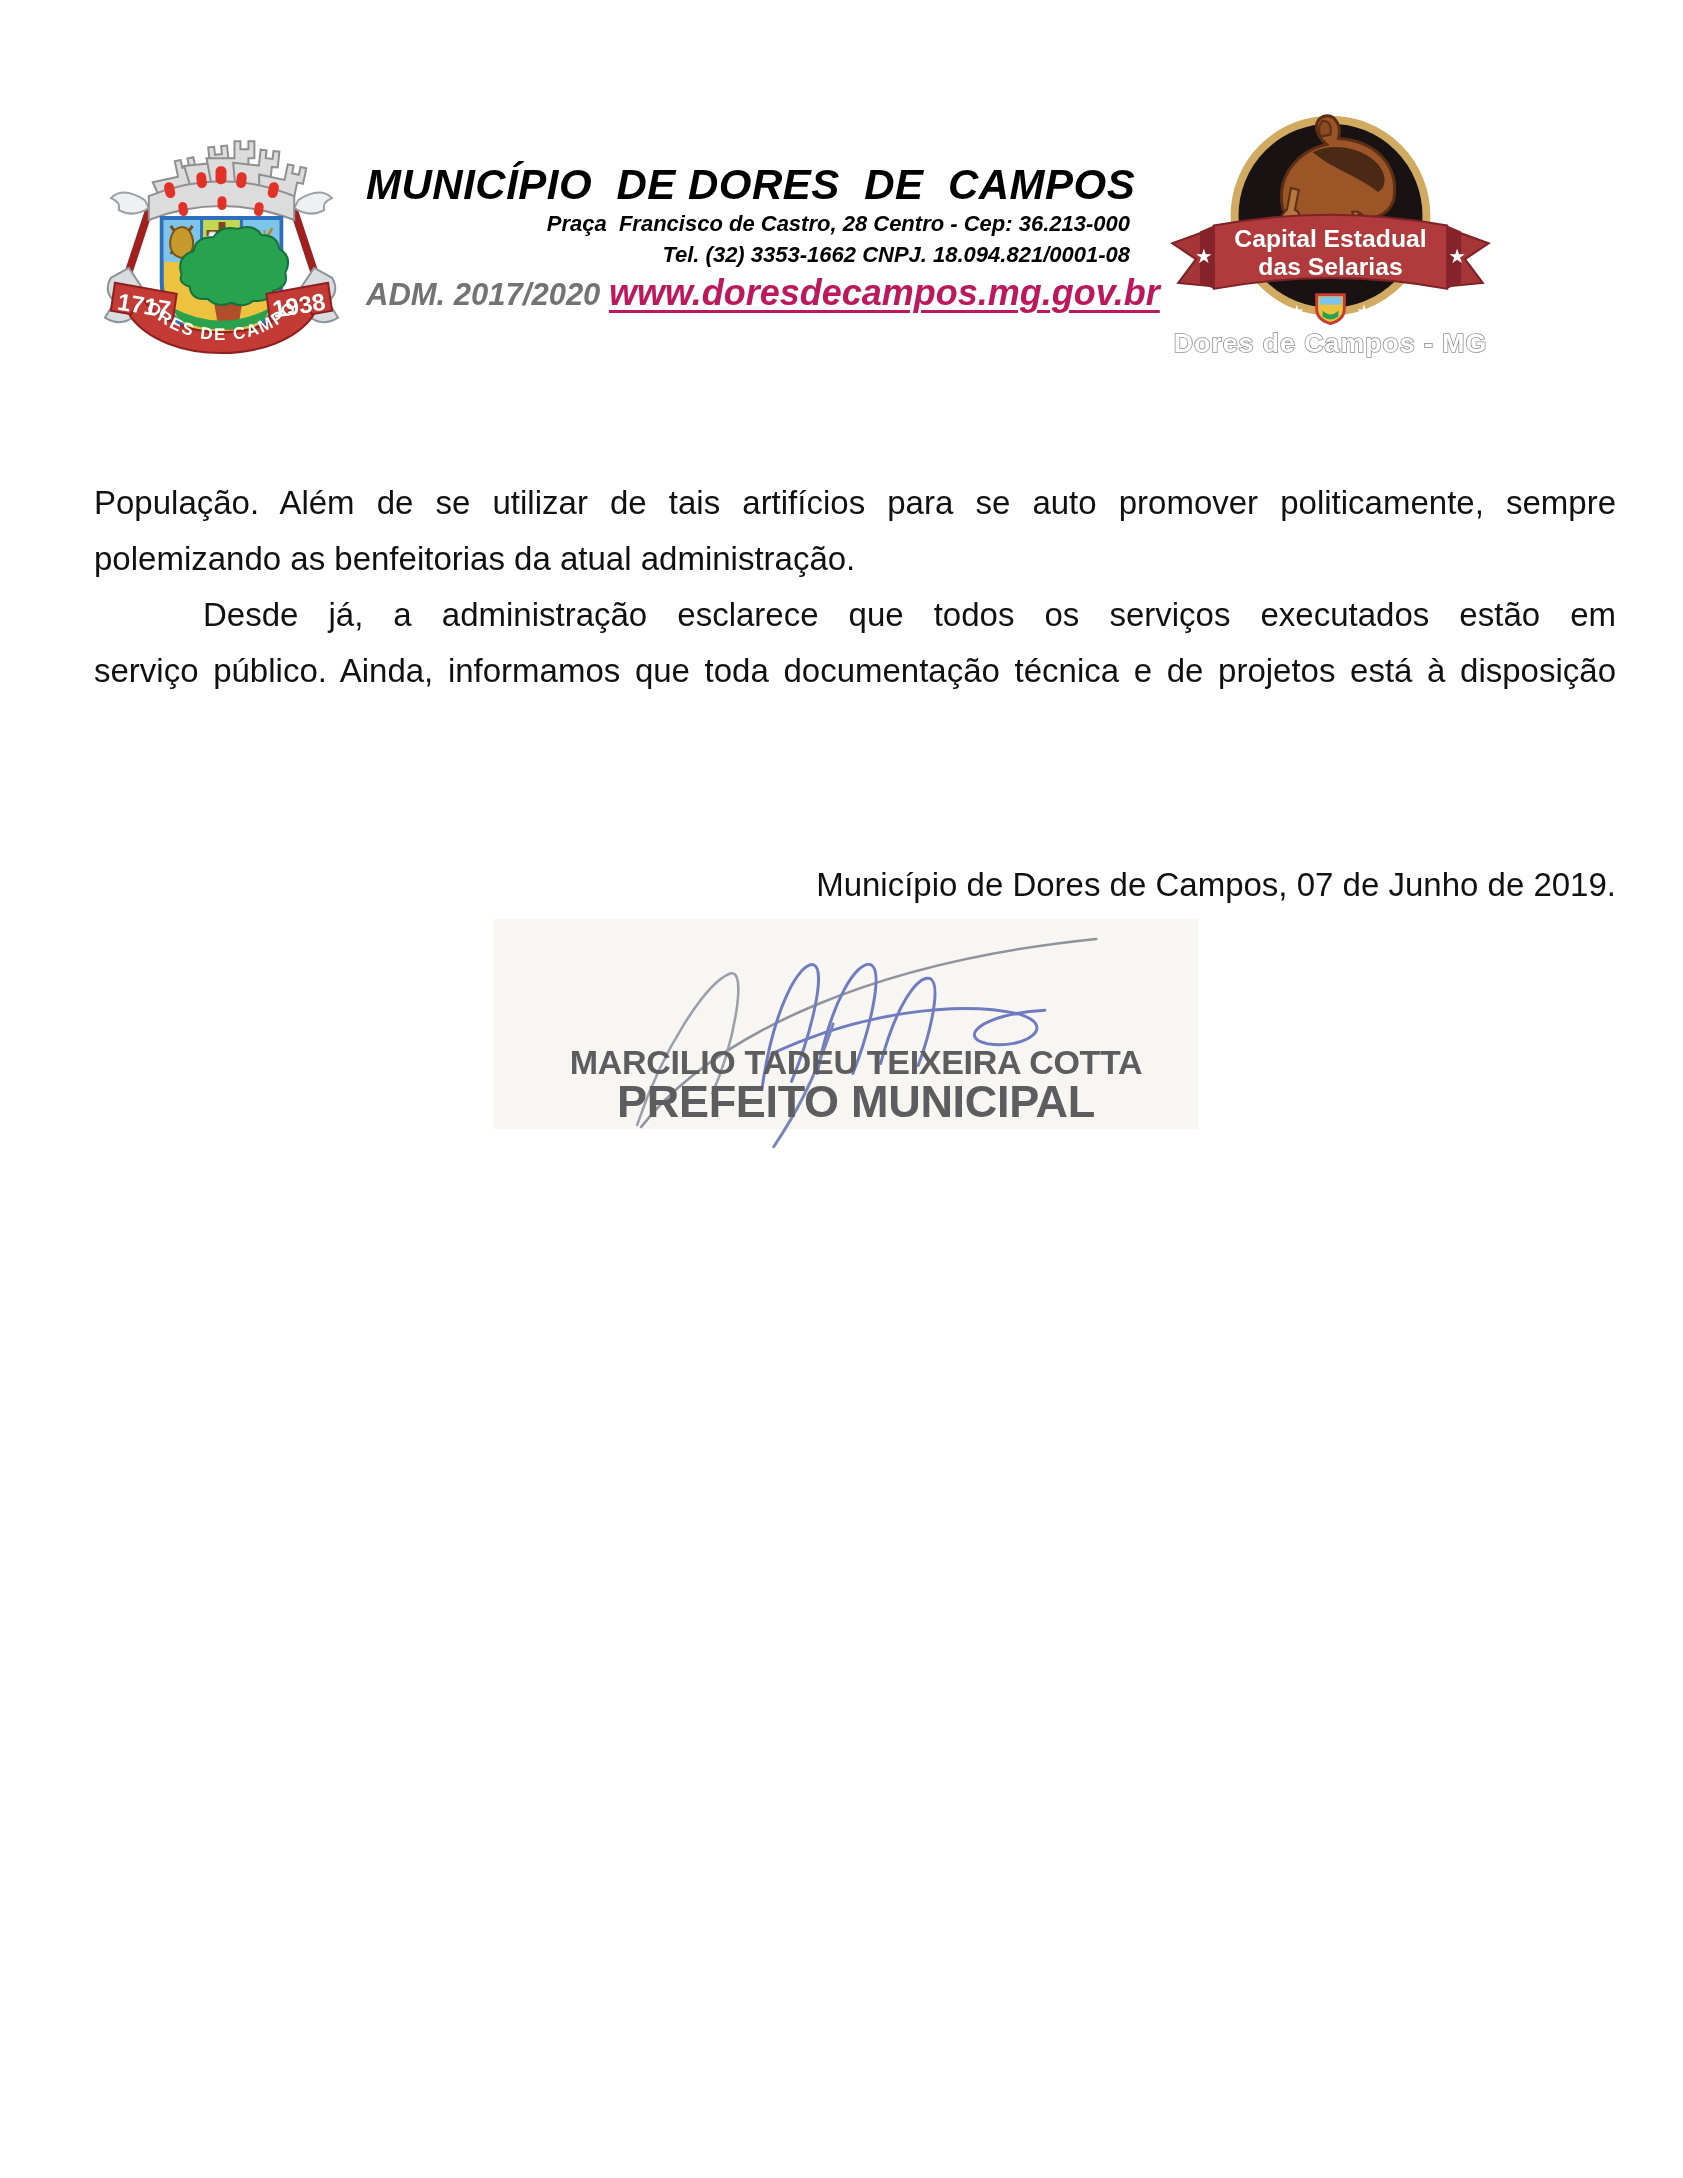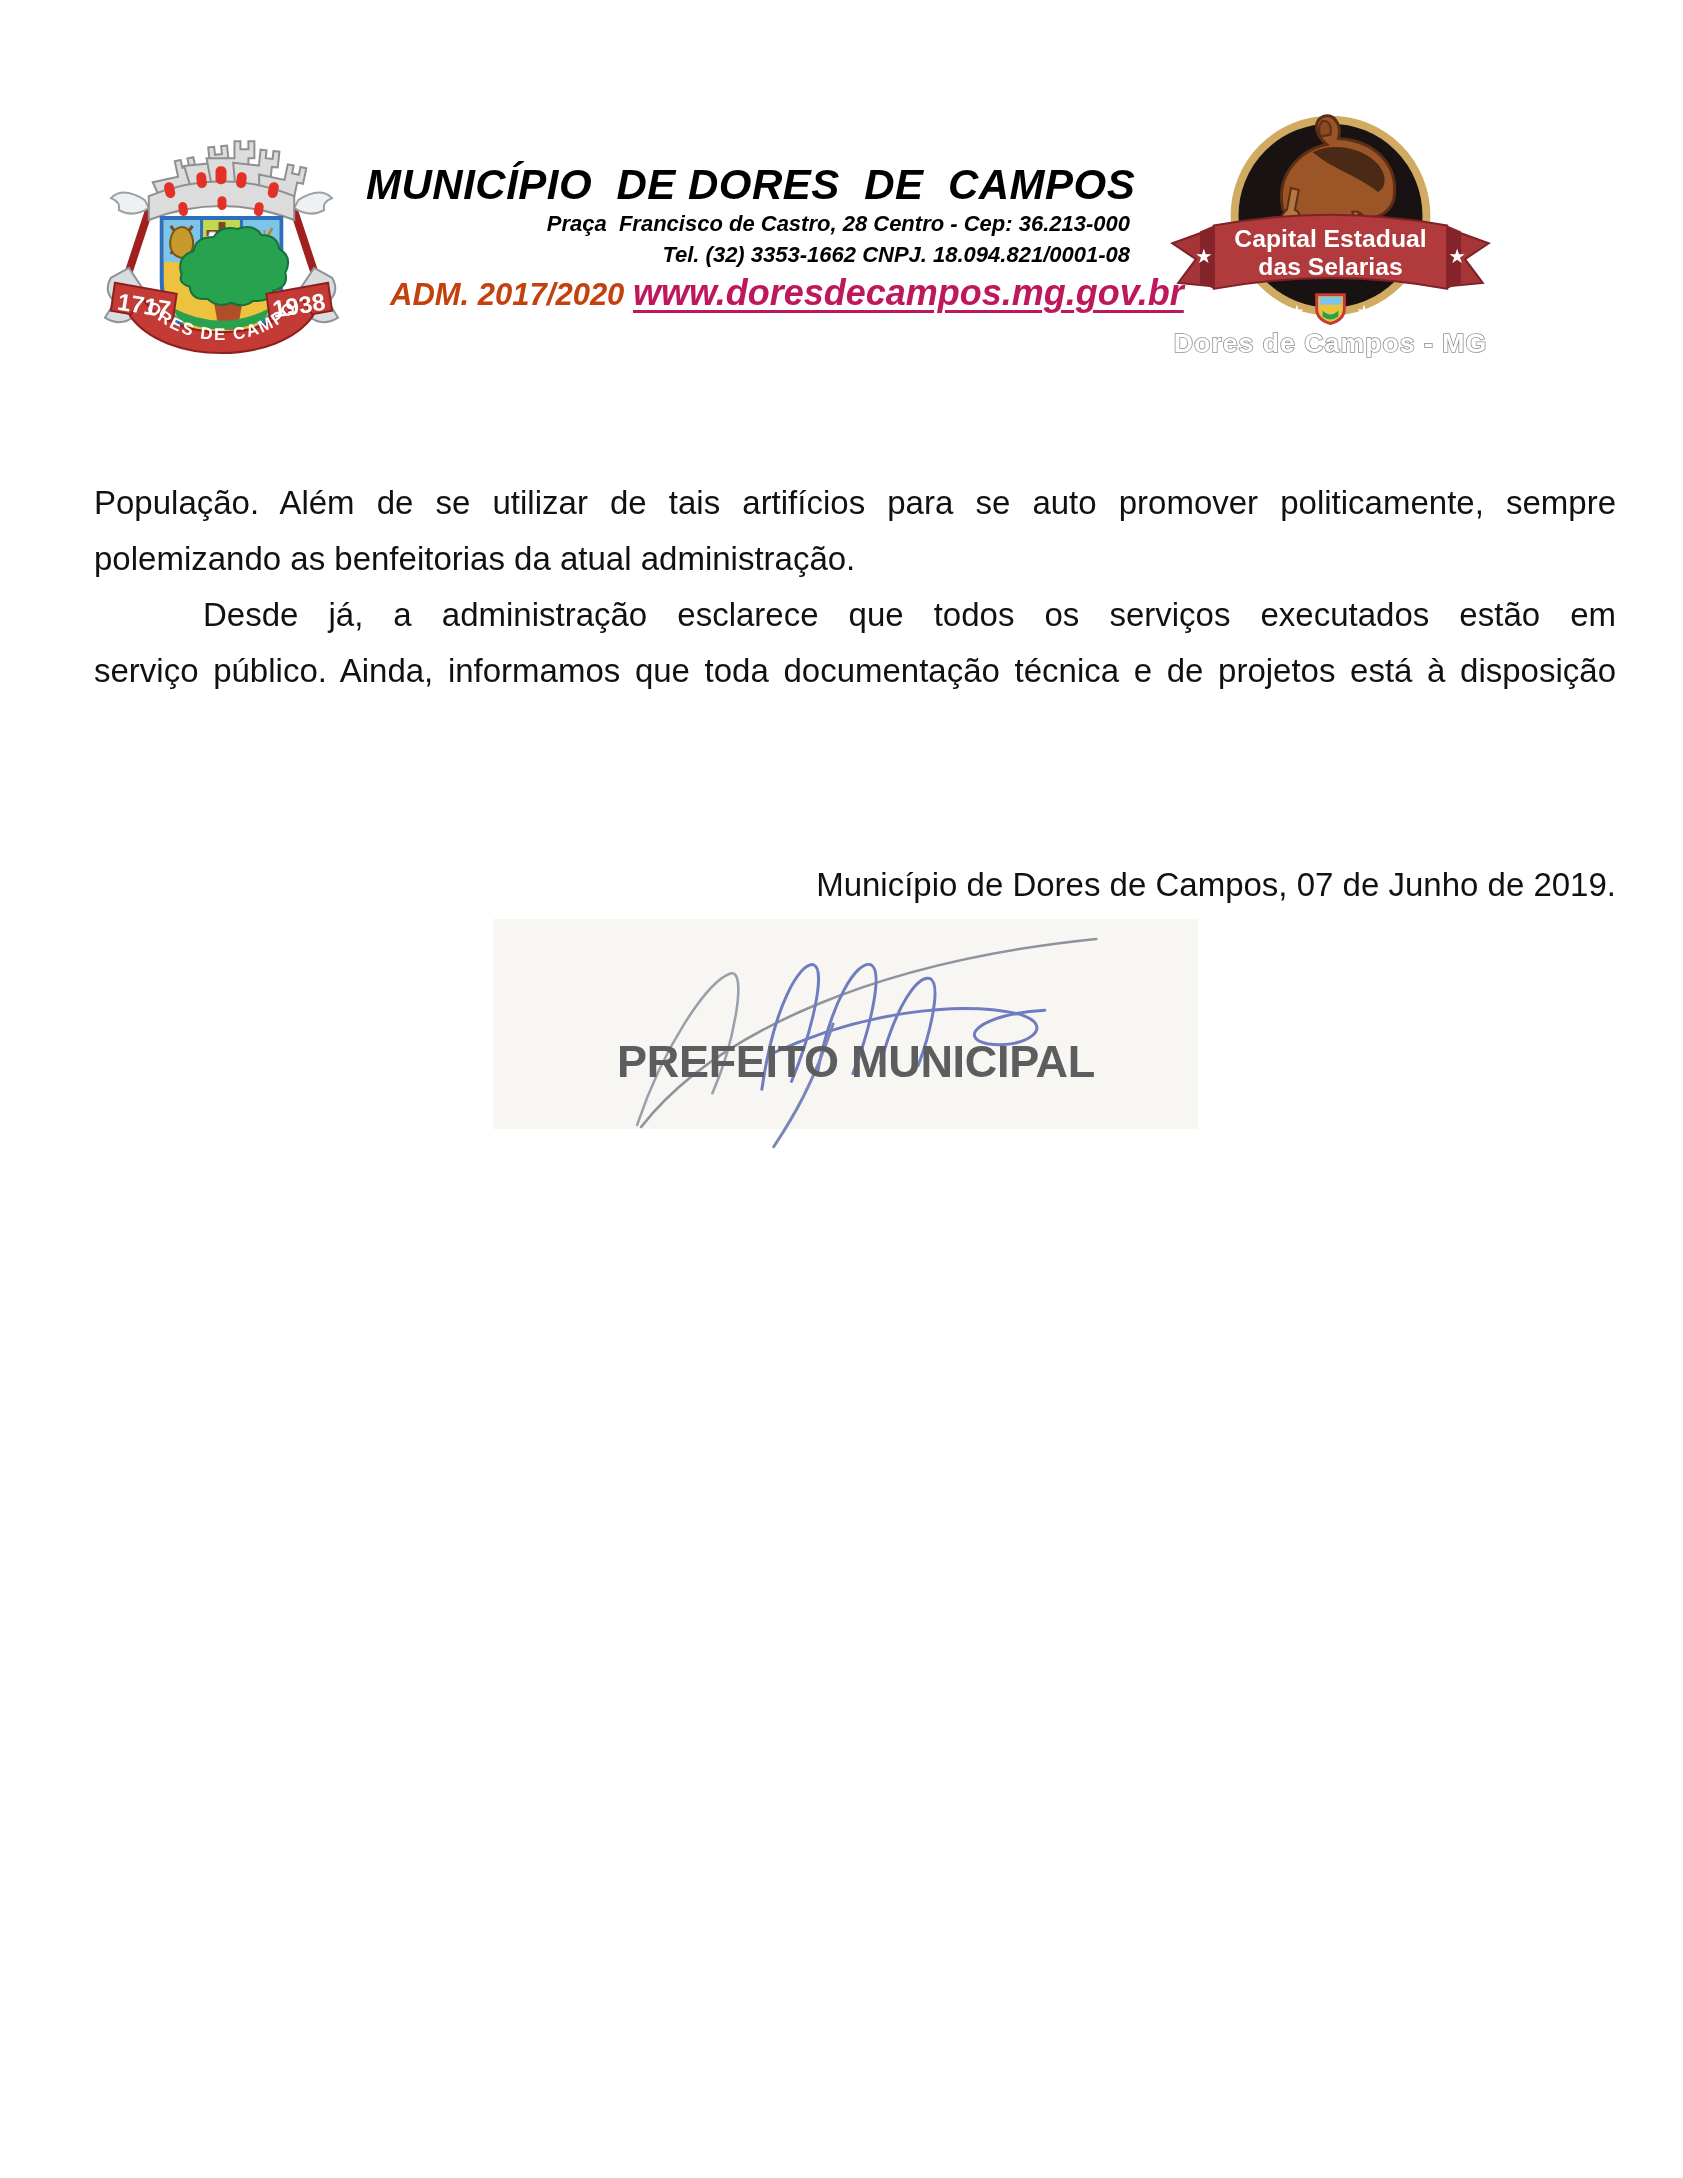--- a/index.html
+++ b/index.html
@@ -11,21 +11,21 @@
   
   .crest{position:absolute;left:87px;top:99px;width:269px;height:267px;}
   .badge{position:absolute;left:1164px;top:93px;width:333px;height:273px;}
   .header-text{
     position:absolute;left:366px;top:162px;width:764px;
     text-align:right;font-style:italic;font-weight:bold;color:#000;
   }
   .ht-line1{font-size:42px;line-height:46px;white-space:pre;letter-spacing:0.5px;}
   .ht-line2,.ht-line3{font-size:22px;line-height:31px;white-space:pre;}
   .ht-line4{margin-top:3px;line-height:40px;white-space:pre;}
-  .ht-adm{font-size:31px;color:#c2410c;margin-left:24px;}
+  .ht-adm{font-size:31px;color:#737373;}
   .ht-link{
     font-size:36px;color:#be185d;text-decoration:underline;
     text-decoration-thickness:3px;text-underline-offset:5px;cursor:pointer;
   }
   
   .bodyblock{position:absolute;left:94px;top:475px;width:1522px;font-size:33px;color:#111;}
   .bline{height:56px;line-height:56px;white-space:nowrap;}
   .bline.just{white-space:normal;text-align:justify;text-align-last:justify;height:56px;overflow:hidden;}
   .bline.indent{padding-left:109px;}
   .bline.just.indent{padding-left:0;text-indent:109px;}
@@ -178,17 +178,18 @@
       <path d="M178,226 C255,128 420,58 638,36" stroke="#8f939d" stroke-width="2.6"></path>
       <path d="M174,224 C200,146 244,80 268,71 C286,65 272,142 250,192" stroke="#9aa0ab" stroke-width="2.6"></path>
       <path d="M300,188 C312,104 338,60 352,62 C366,66 350,132 330,180" stroke="#6f7cc0" stroke-width="3"></path>
       <path d="M356,172 C370,98 396,58 410,62 C424,68 408,132 392,172" stroke="#6f7cc0" stroke-width="3"></path>
       <path d="M420,162 C436,102 458,72 470,76 C482,82 470,132 458,164" stroke="#6f7cc0" stroke-width="3"></path>
       <path d="M310,152 C400,110 500,98 560,112 C600,124 566,148 528,142 C498,136 520,112 586,108" stroke="#6f7cc0" stroke-width="3"></path>
       <path d="M372,122 C352,182 332,216 312,246" stroke="#7b86b8" stroke-width="3"></path>
     </g>
   </svg>
   <div class="sig-text">
+    <div class="sig-name">MARCILIO TADEU TEIXEIRA COTTA</div>
     <div class="sig-title">PREFEITO MUNICIPAL</div>
   </div>
 
 </div>
 
 
 </body></html>

